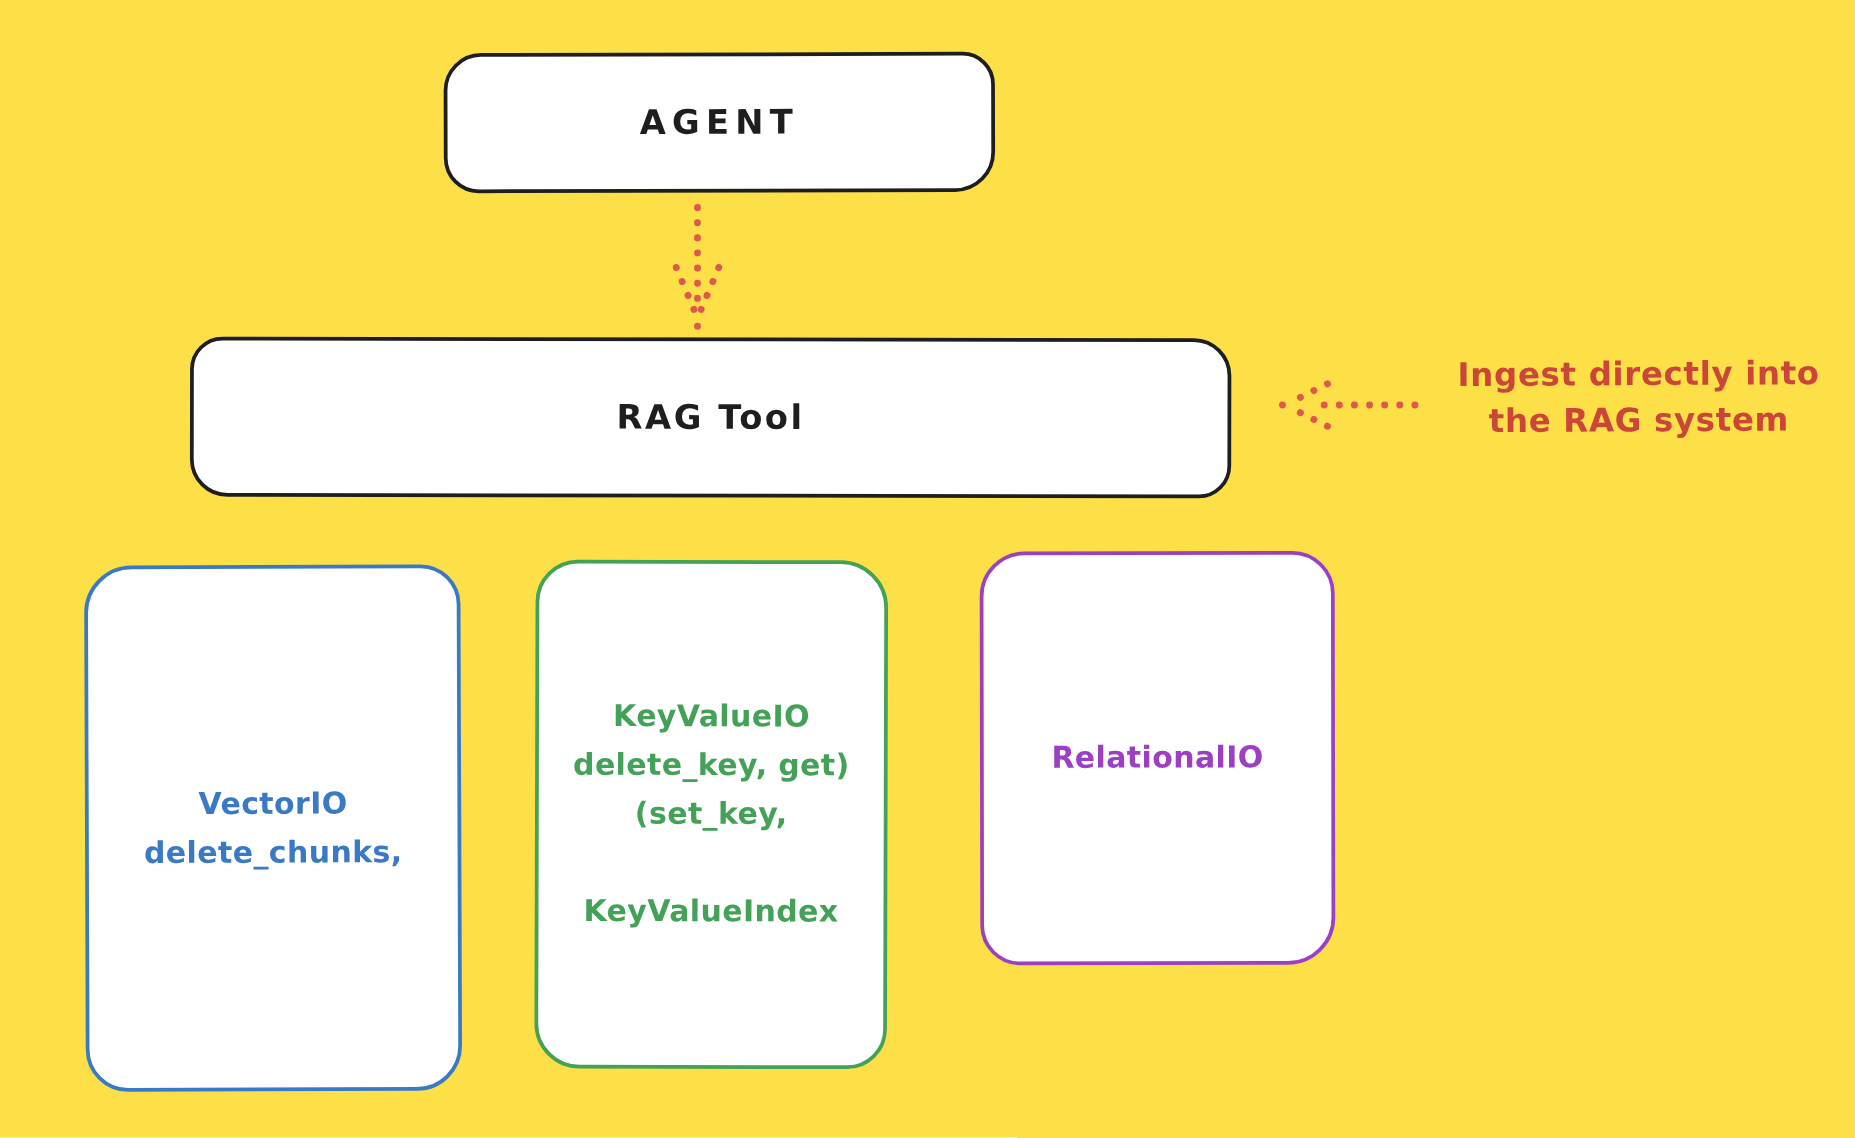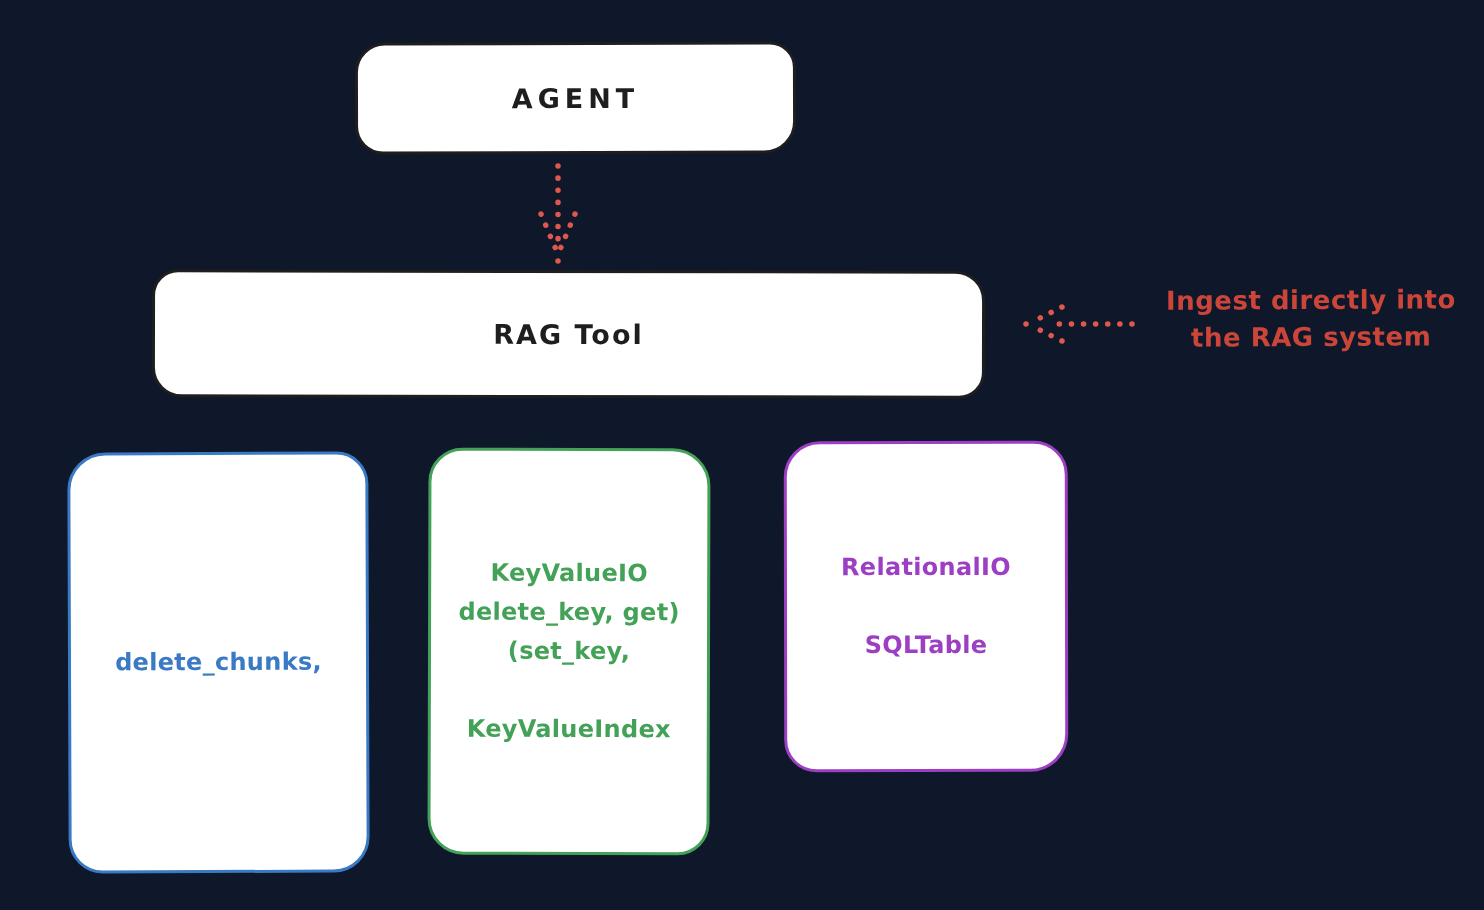--- a/index.html
+++ b/index.html
@@ -4,21 +4,21 @@
 <style>
   html, body {
     margin: 0;
     padding: 0;
     background: #ffffff;
   }
   .canvas {
     position: relative;
     width: 1484px;
     height: 910px;
-    background: #0f172a;
+    background: #fde047;
     overflow: hidden;
     font-family: "DejaVu Sans", sans-serif;
   }
 
   
   .node {
     position: absolute;
     border: 3.5px solid #1e1e1e;
     background: #ffffff;
     display: flex;
@@ -140,33 +140,33 @@
     <line x1="6" y1="26" x2="6" y2="26"></line>
   </svg>
 
   <div class="annotation">
     <div>Ingest directly into</div>
     <div>the RAG system</div>
   </div>
 
   <div class="backend backend-vector">
     <div>
+      <div>VectorIO</div>
       <div>delete_chunks,</div>
     </div>
   </div>
 
   <div class="backend backend-keyvalue">
     <div>
       <div>KeyValueIO</div>
       <div>delete_key, get)</div>
       <div>(set_key,</div>
       <div class="index-label">KeyValueIndex</div>
     </div>
   </div>
 
   <div class="backend backend-relational">
     <div>
       <div>RelationalIO</div>
-      <div class="index-label">SQLTable</div>
     </div>
   </div>
 
 </div>
 
 </body></html>

